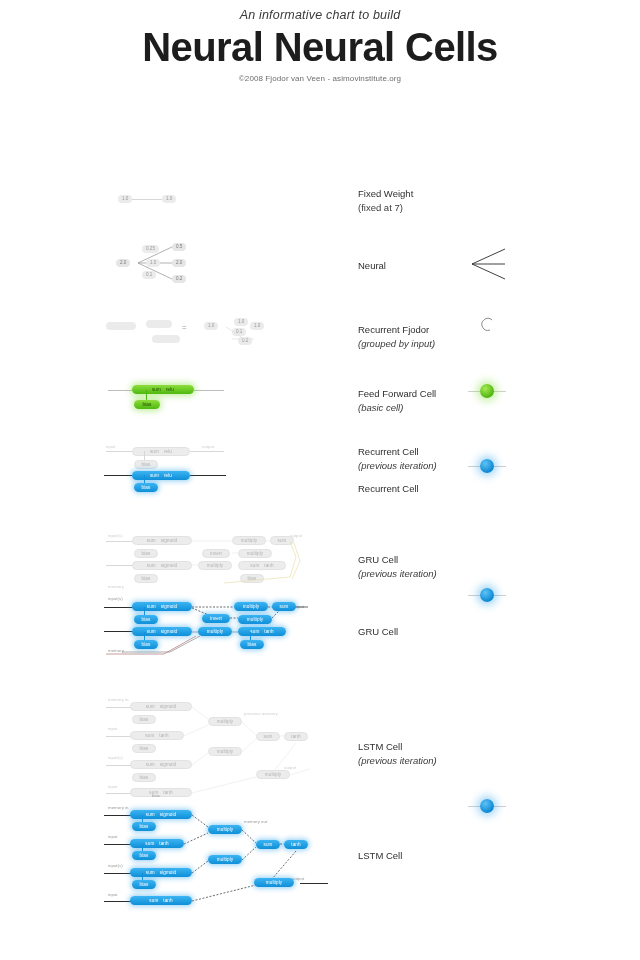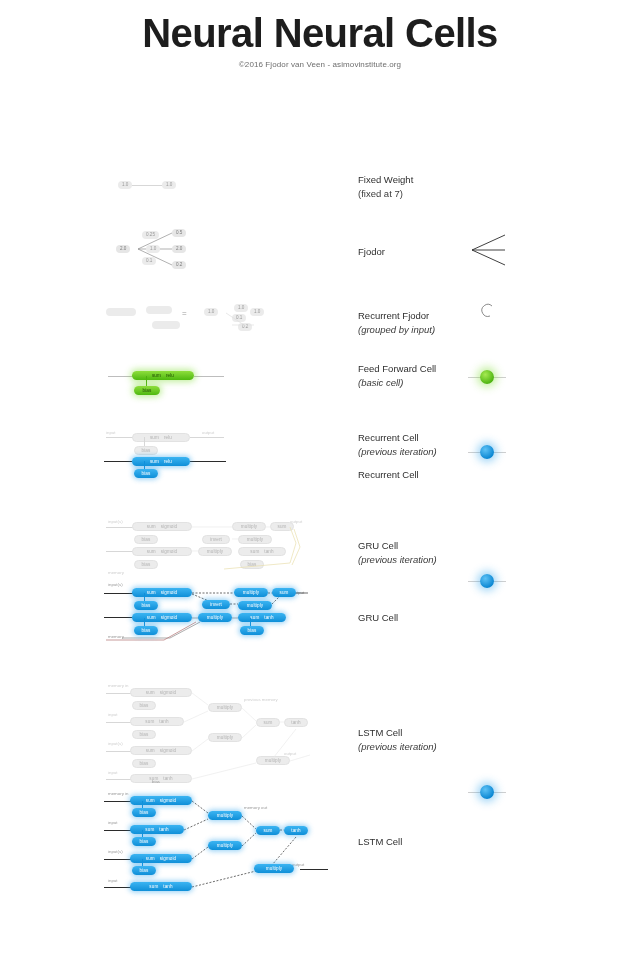--- a/index.html
+++ b/index.html
@@ -73,48 +73,49 @@
   .flab{
     position:absolute;font-size:4.4px;color:#cfcfcf;white-space:nowrap;
   }
   .flab.dk{color:#9b9b9b;}
   svg.ov{position:absolute;left:0;top:0;overflow:visible;pointer-events:none;}
 </style>
 </head>
 <body>
 
 <div class="header">
+  <div class="subtitle">An informative chart to build</div>
   <div class="maintitle">Neural Neural Cells</div>
-  <div class="credit">©2016 Fjodor van Veen - asimovinstitute.org</div>
+  <div class="credit">©2008 Fjodor van Veen - asimovinstitute.org</div>
 </div>
 
 <div class="chart">
 
   <div class="legend" style="top:104px">
     <div>Fixed Weight</div>
     <div class="sub">(fixed at 7)</div>
   </div>
 
   <div class="legend" style="top:176px">
-    <div>Fjodor</div>
+    <div>Neural</div>
   </div>
   <svg class="ov" width="640" height="870">
     <polyline points="505,166 472,181 505,196" fill="none" stroke="#2b2b2b" stroke-width="0.9"></polyline>
     <line x1="472" y1="181" x2="505" y2="181" stroke="#2b2b2b" stroke-width="0.9"></line>
   </svg>
 
   <div class="legend ital" style="top:240px">
     <div>Recurrent Fjodor</div>
     <div class="sub">(grouped by input)</div>
   </div>
   <svg class="ov" width="640" height="870">
     <path d="M492,237 a6,6 0 1 0 -2,10" fill="none" stroke="#8a8a8a" stroke-width="1"></path>
   </svg>
 
-  <div class="legend ital" style="top:293px">
+  <div class="legend ital" style="top:304px">
     <div>Feed Forward Cell</div>
     <div class="sub">(basic cell)</div>
   </div>
   <div class="gicon" style="left:468px;top:300px;width:38px;height:16px;">
     <div class="wire" style="left:0;top:7.5px;width:38px;background:#cfcfcf;"></div>
     <div style="position:absolute;left:12px;top:1px;width:14px;height:14px;border-radius:50%;
       background:radial-gradient(circle at 38% 33%,#a6ea52,#4db410 72%);
       box-shadow:0 0 8px 3px rgba(120,220,40,.45);"></div>
   </div>
 

